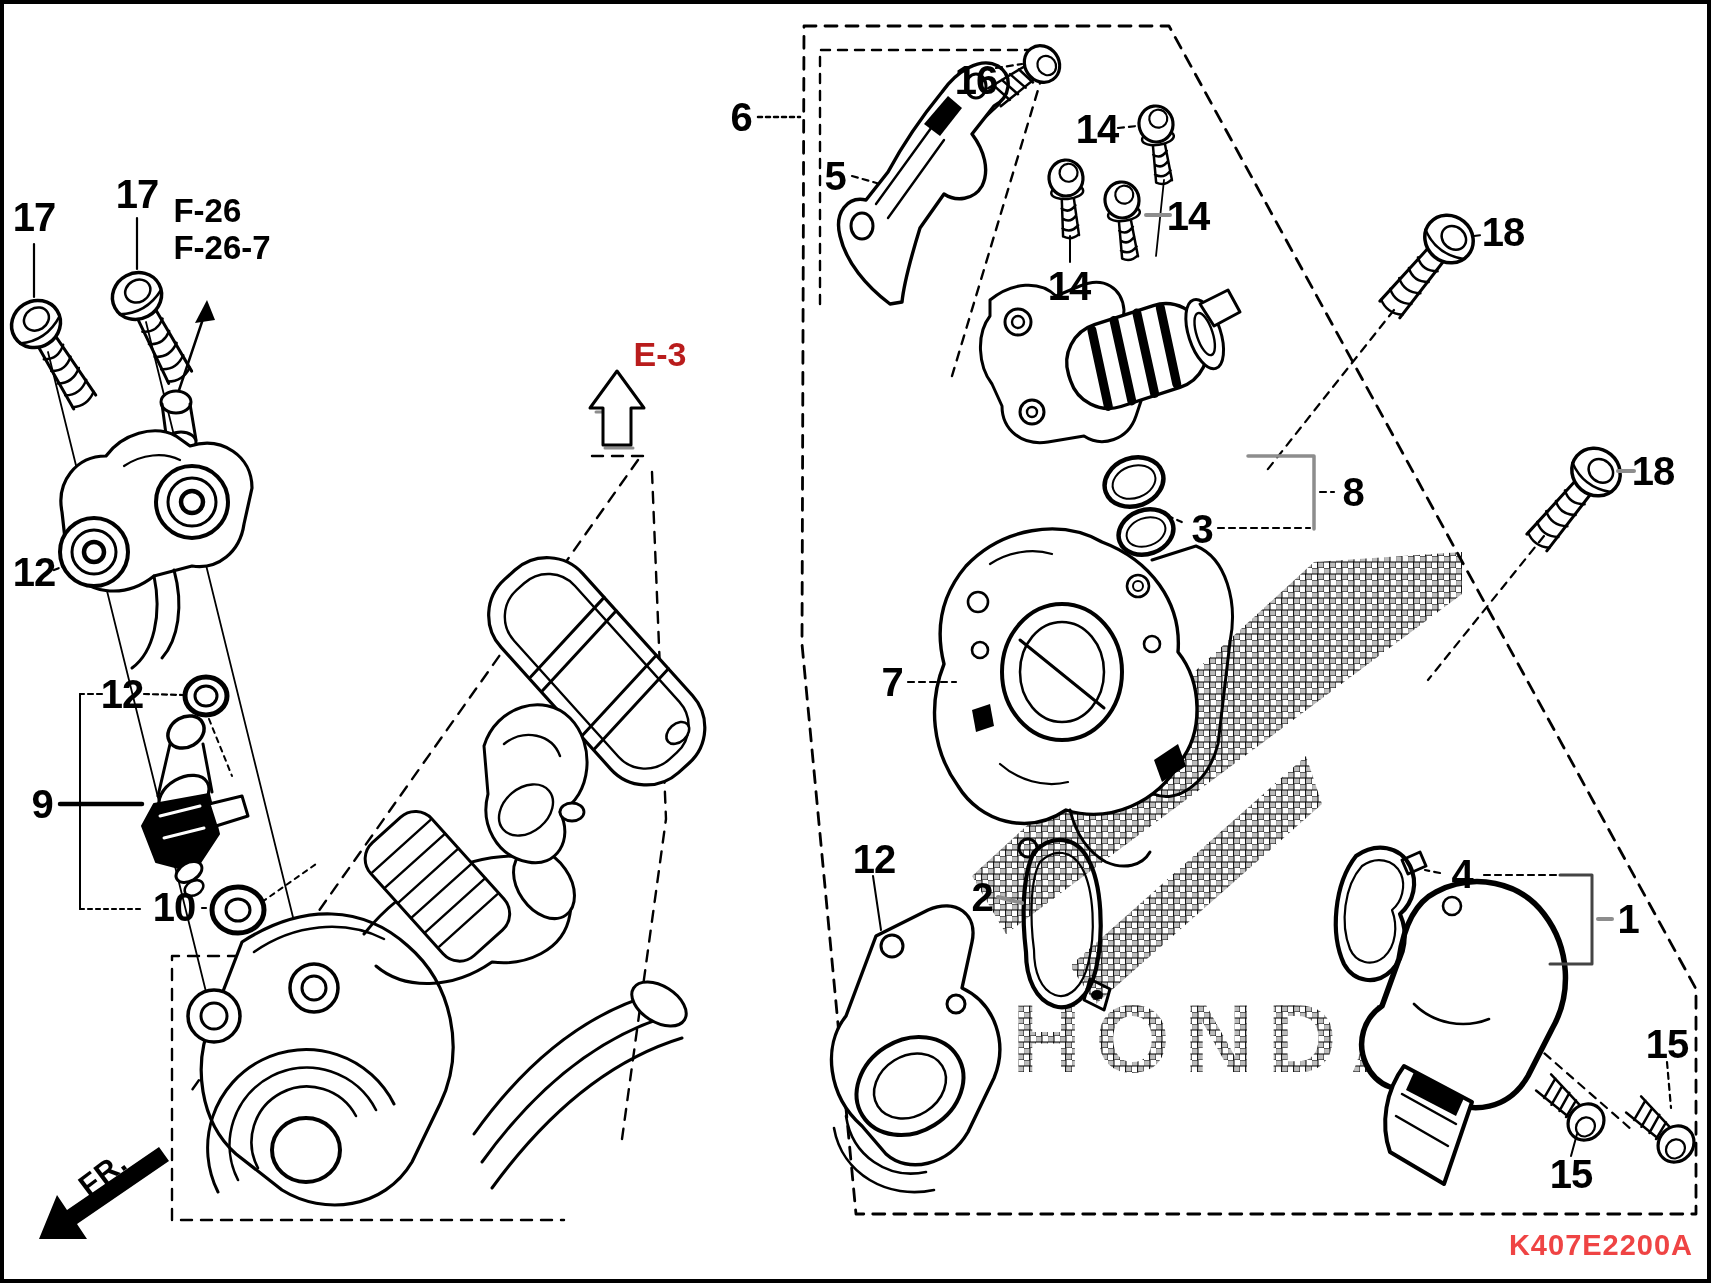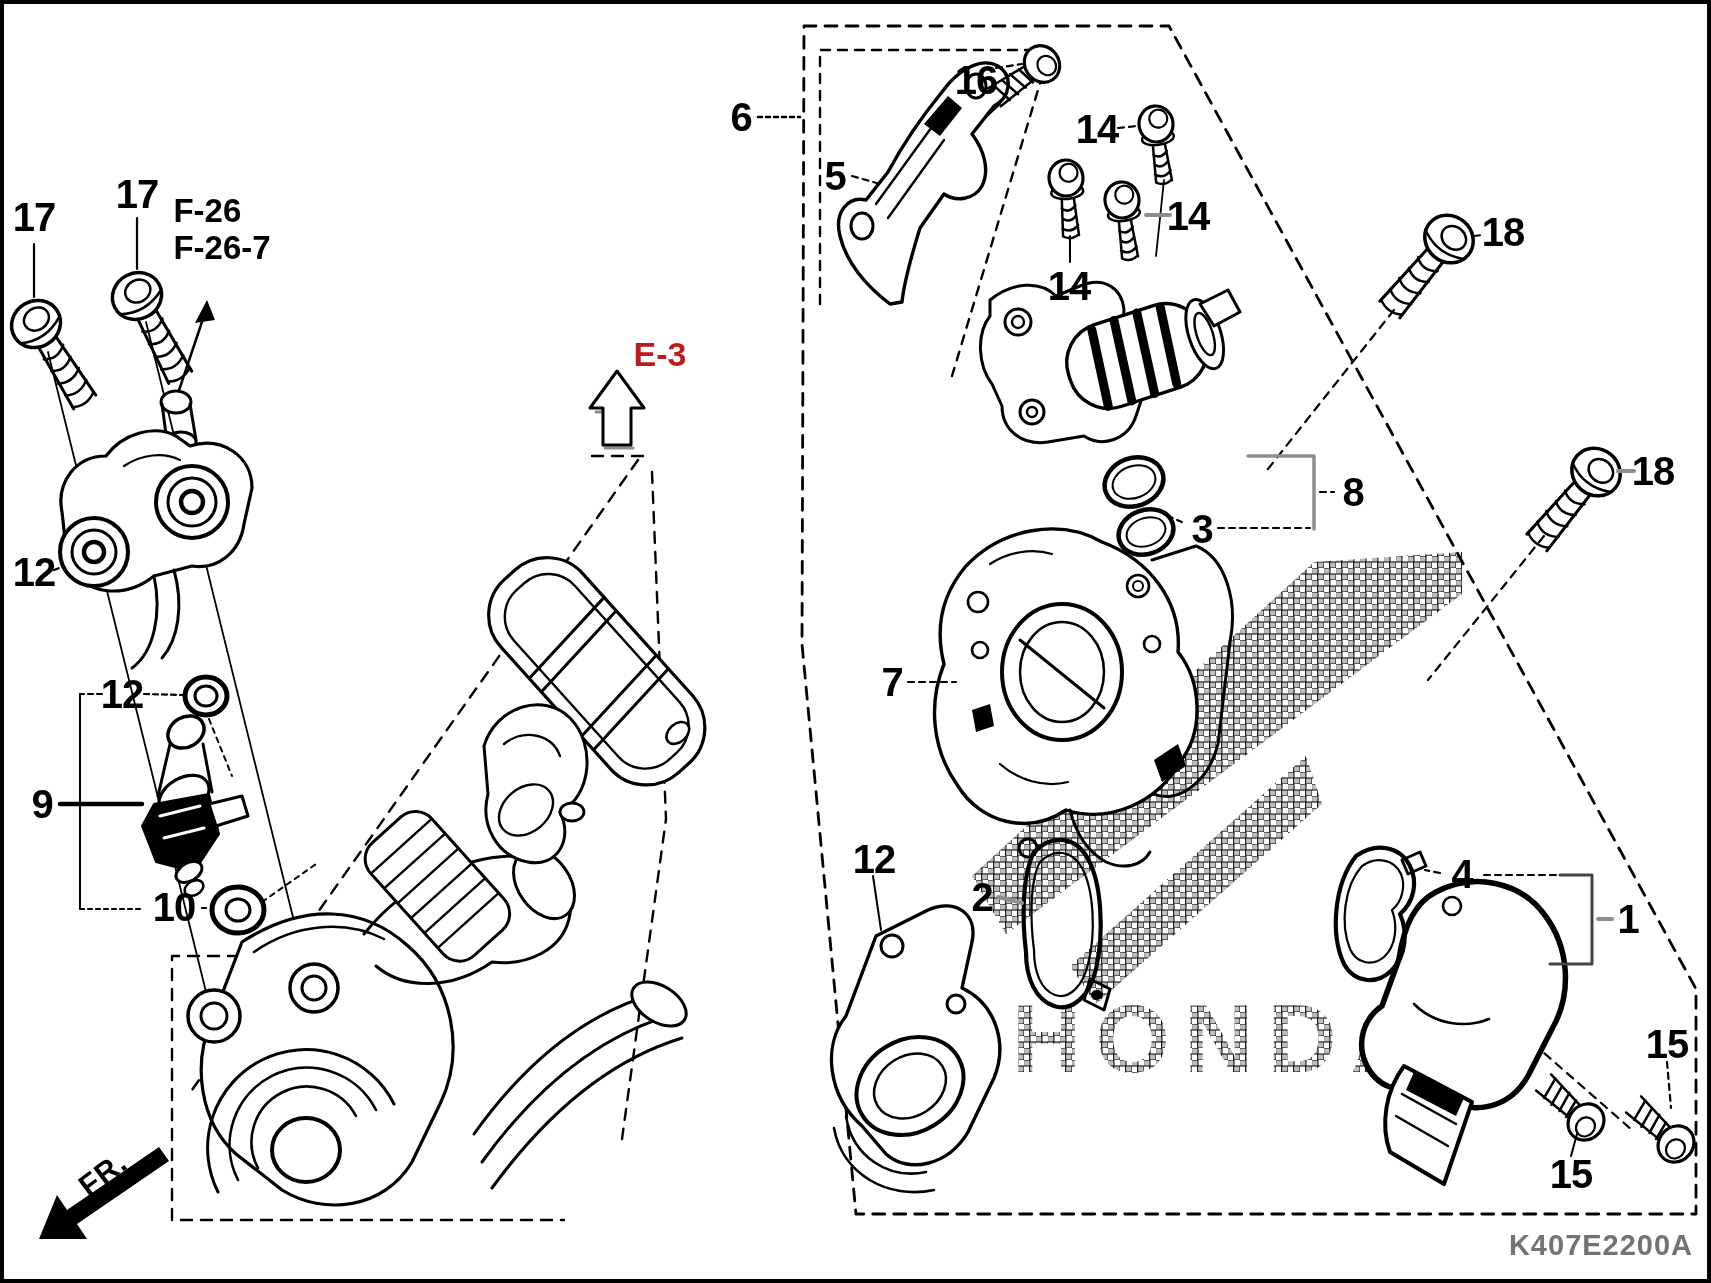--- a/index.html
+++ b/index.html
@@ -18,21 +18,21 @@
     position:absolute;transform:translate(-50%,-50%);
     font:700 33px/1.12 "Liberation Sans",sans-serif;color:#000;white-space:nowrap;
   }
   #e3-ref{position:absolute;transform:translate(-50%,-50%);font:700 34px/1 "Liberation Sans",sans-serif;color:#b91c1c;}
   #fr-label{
     position:absolute;transform:translate(-50%,-50%) rotate(-37deg);
     font:700 30px/1 "Liberation Sans",sans-serif;color:#000;letter-spacing:1px;
   }
   #diagram-code{
     position:absolute;transform:translate(-50%,-50%);
-    font:700 29px/1 "Liberation Sans",sans-serif;color:#737373;letter-spacing:1px;
+    font:700 29px/1 "Liberation Sans",sans-serif;color:#ef4444;letter-spacing:1px;
   }
 </style>
 </head>
 <body>
 
 <div id="stage">
 
 <svg id="art" width="1711" height="1283" viewBox="0 0 1711 1283" fill="none" stroke="#000" stroke-linecap="round" stroke-linejoin="round">
 
   <defs>

